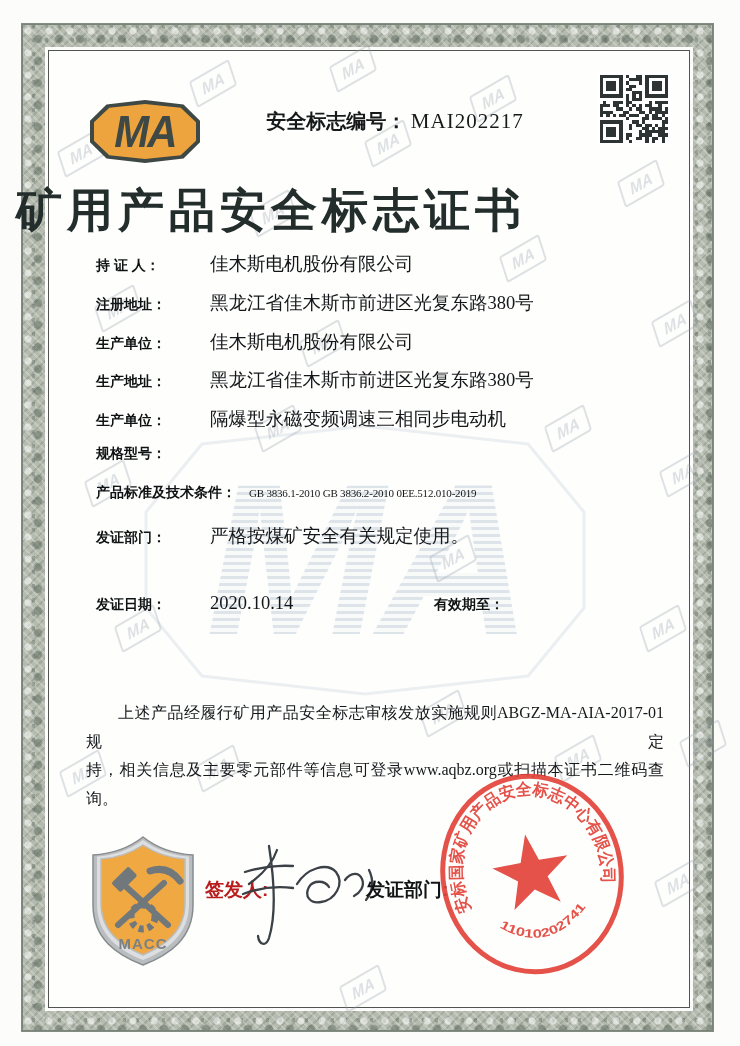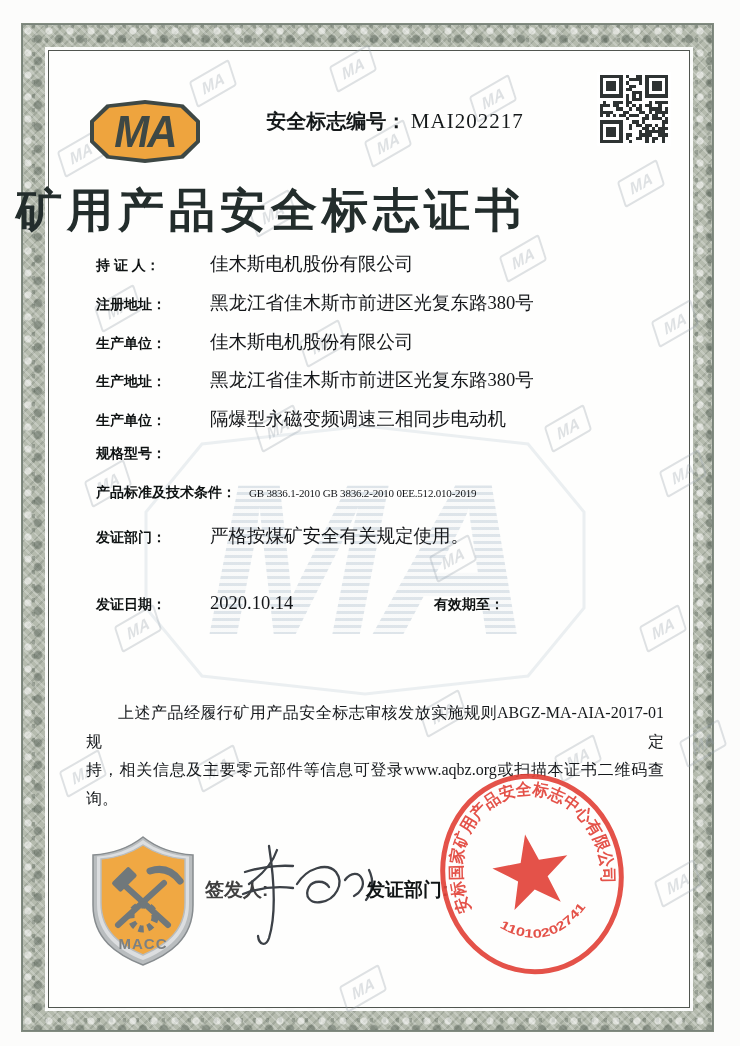--- a/index.html
+++ b/index.html
@@ -72,21 +72,21 @@
 
   
   .stmt { position:absolute; left:86px; top:699px; width:578px;
           font-family:"Liberation Serif", serif; font-size:16px; line-height:28.5px; color:#15181b; }
   .stmt div { text-align:justify; text-align-last:justify; }
   .stmt div:first-child { text-indent:2em; }
   .stmt div:last-child { text-align-last:left; }
 
   
   .shield { position:absolute; left:84px; top:833px; }
-  .signer { position:absolute; left:205px; top:877px; font-size:19px; font-weight:bold; color:#404040; }
+  .signer { position:absolute; left:205px; top:877px; font-size:19px; font-weight:bold; color:#b91c1c; }
   .sig { position:absolute; left:233px; top:838px; }
   .dept { position:absolute; left:366px; top:877px; font-size:19px; font-weight:bold; color:#101415; }
   .seal { position:absolute; left:437px; top:770px; transform:rotate(-10deg); opacity:.92; }
 </style>
 </head>
 <body>
 
 <div class="page">
 
   <div class="band"></div>

